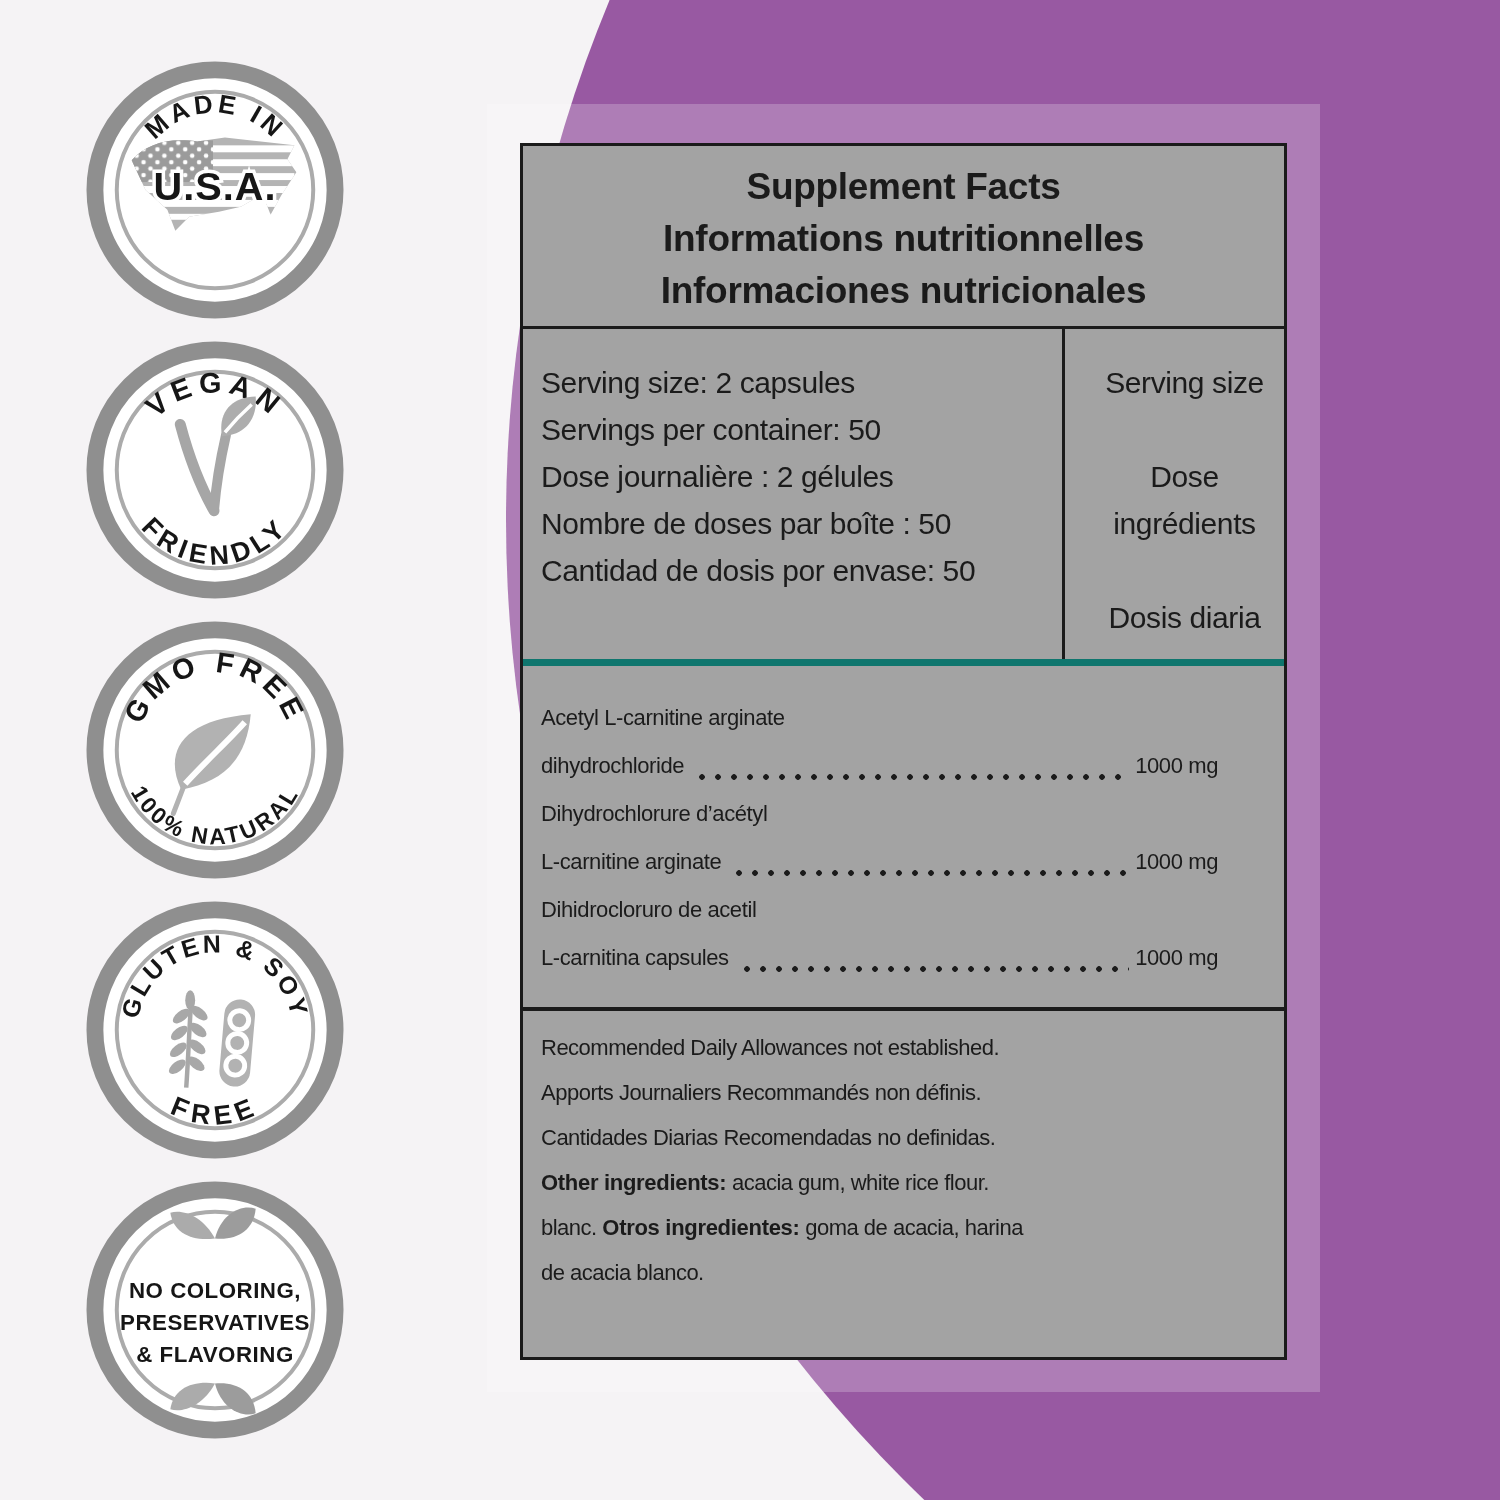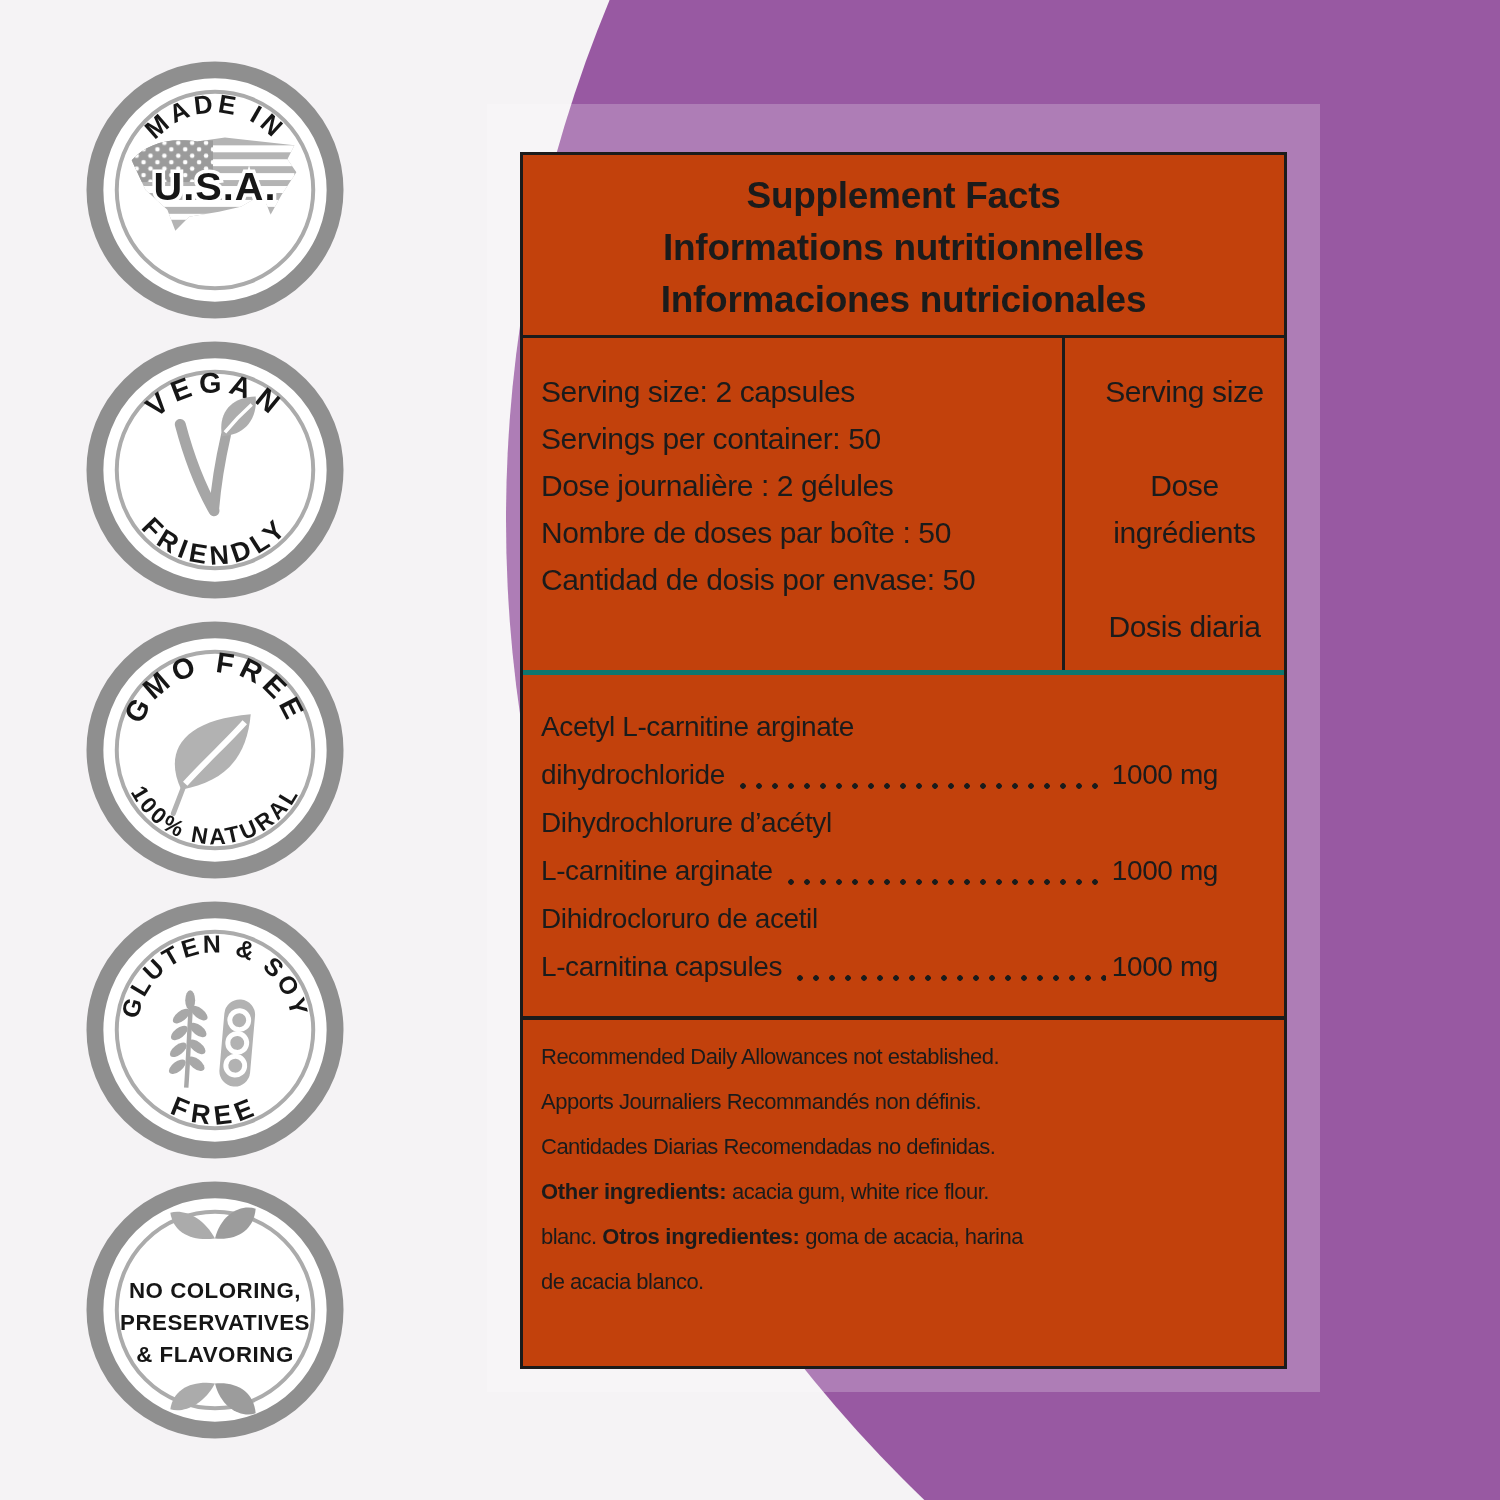--- a/index.html
+++ b/index.html
@@ -3,32 +3,32 @@
 <meta charset="utf-8">
 <style>
   html,body{margin:0;padding:0;background:#F5F3F5;}
   .canvas{position:relative;width:1500px;height:1500px;overflow:hidden;background:#F5F3F5;
           font-family:"Liberation Sans",sans-serif;}
   .purple-circle{position:absolute;left:506px;top:-837px;width:2714px;height:2714px;
           border-radius:50%;background:#9859A2;}
   .backdrop-card{position:absolute;left:487px;top:104px;width:833px;height:1288px;
           background:rgba(255,255,255,0.22);}
   
-  .panel{position:absolute;left:520px;top:152px;width:767px;height:1217px;background:#c2410c;
+  .panel{position:absolute;left:520px;top:143px;width:767px;height:1217px;background:#a3a3a3;
          border:3px solid #1b1b1b;box-sizing:border-box;color:#1b1b1b;
          display:flex;flex-direction:column;}
   .panel *{box-sizing:border-box;}
   .panel-header{height:183px;border-bottom:3px solid #1b1b1b;text-align:center;padding-top:15px;}
   .title-line{font-size:37px;font-weight:bold;line-height:52px;letter-spacing:-0.3px;}
-  .serving{height:337px;border-bottom:5px solid #0f766e;display:flex;align-items:stretch;}
+  .serving{height:337px;border-bottom:7px solid #0f766e;display:flex;align-items:stretch;}
   .serving-left{width:539px;padding:30px 0 0 18px;}
   .serving-right{flex:1;border-left:3px solid #1b1b1b;padding:30px 0 0 20px;text-align:center;}
   .sline{height:47px;line-height:47px;font-size:30px;letter-spacing:-0.4px;white-space:nowrap;}
   .ingredients{height:345px;border-bottom:4px solid #1b1b1b;padding:28px 66px 0 18px;}
-  .iline{height:48px;line-height:48px;font-size:28px;letter-spacing:-0.4px;display:flex;white-space:nowrap;}
+  .iline{height:48px;line-height:48px;font-size:22px;letter-spacing:-0.4px;display:flex;white-space:nowrap;}
   .leader{flex:1;margin:0 6px 0 8px;
           background-image:radial-gradient(circle,#1b1b1b 2.5px,transparent 3.1px);
           background-size:16px 8px;background-repeat:repeat-x;background-position:2px 31px;}
   .footer{padding:14px 8px 0 18px;}
   .fline{height:45px;line-height:45px;font-size:22px;letter-spacing:-0.5px;white-space:nowrap;}
   .fline b{letter-spacing:-0.3px;}
   
   .badge{position:absolute;left:86px;width:258px;height:258px;}
   .badge.b1{top:61px;} .badge.b2{top:341px;} .badge.b3{top:621px;}
   .badge.b4{top:901px;} .badge.b5{top:1181px;}

